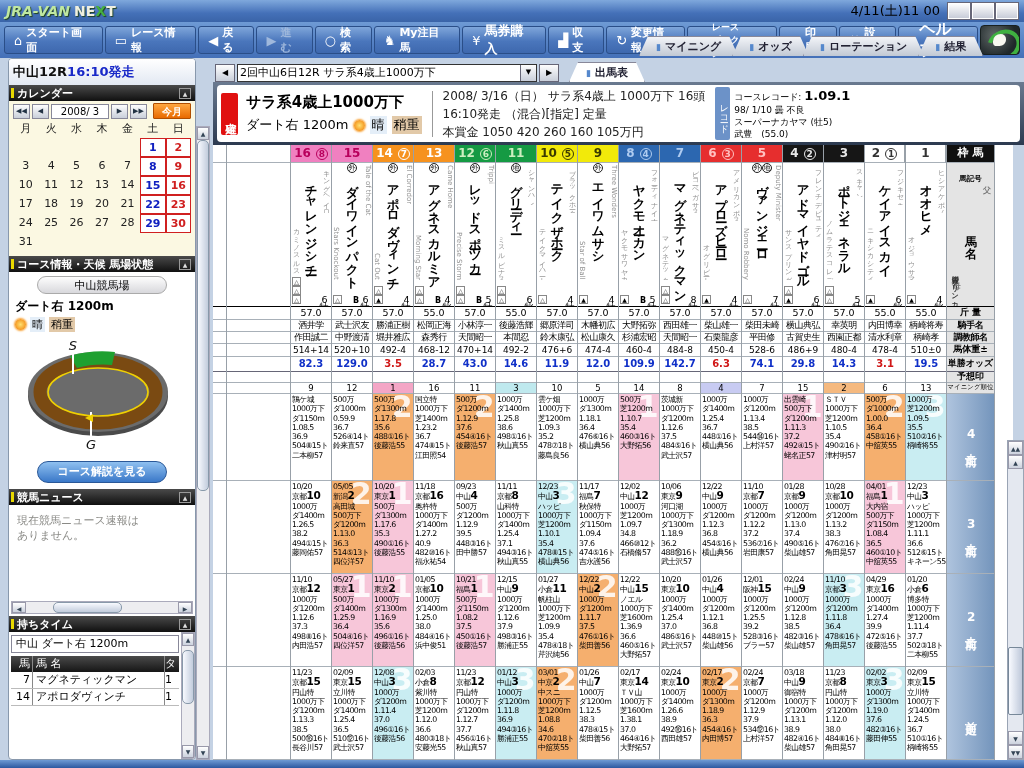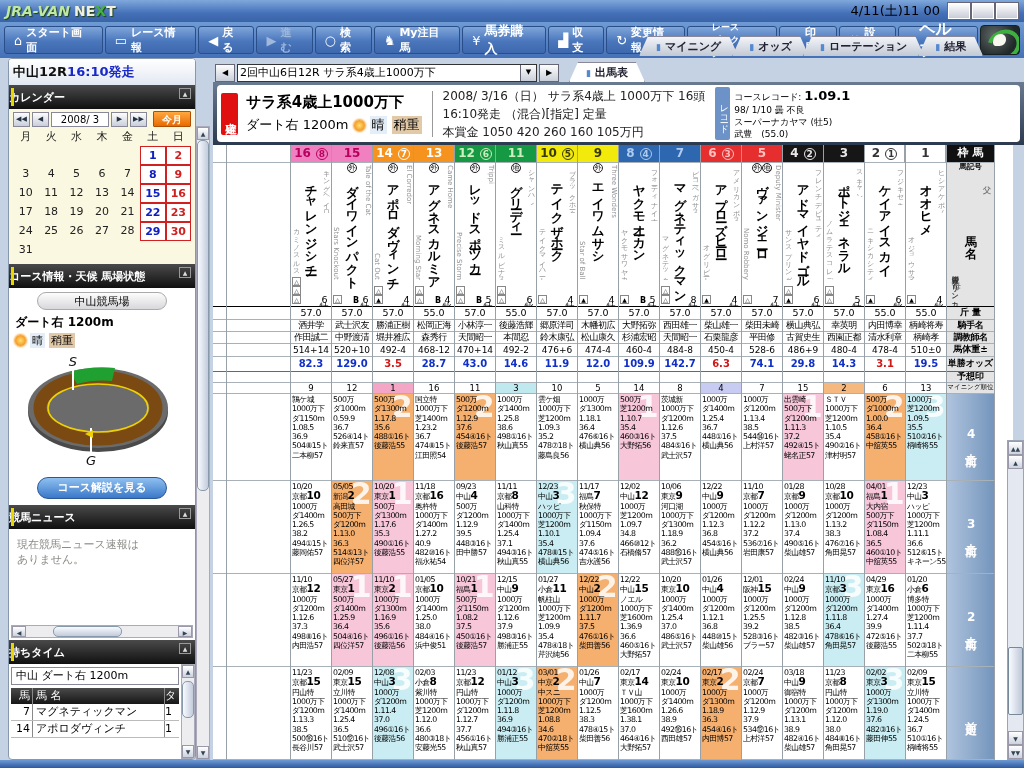--- a/index.html
+++ b/index.html
@@ -30,22 +30,22 @@
   
   .content { position:absolute; left:0; top:58px; width:100%; height:702px; background:#C4D2E4; display:flex; }
   
   .sidebar { width:188px; margin-left:8px; background:#fff; border:1px solid #8898AC; border-radius:4px; display:flex; flex-direction:column; overflow:hidden; }
   .sb-title { height:26px; display:flex; align-items:center; padding:0 4px; background:linear-gradient(180deg,#FFFFFF,#E2E8F2); position:relative; }
   .sb-title .t1 { font-size:13px; font-weight:bold; color:#111; }
   .sb-title .t2 { font-size:13px; font-weight:bold; color:#1828C8; }
   .sb-nav { position:absolute; right:2px; top:-11px; display:flex; gap:1px; }
   .sb-nav span { width:15px; height:11px; font-size:6px; line-height:10px; text-align:center; color:#345;
     background:linear-gradient(180deg,#F8FAFF,#C8D2E2); border:1px solid #78A; }
-  .shead { height:24px; background:linear-gradient(180deg,#4A4A4A,#101010); color:#fff; font-size:11px; font-weight:bold;
-    display:flex; align-items:center; position:relative; flex-shrink:0; }
+  .shead { height:16px; background:linear-gradient(180deg,#4A4A4A,#101010); color:#fff; font-size:11px; font-weight:bold;
+    display:flex; align-items:center; padding-left:8px; position:relative; flex-shrink:0; }
   .shead:before { content:""; position:absolute; left:2px; top:3px; bottom:3px; width:3px; background:#E8D800; }
   .shead .fold { position:absolute; right:4px; top:3px; width:12px; height:11px; border:1px solid #999; font-size:6px; line-height:10px; text-align:center; color:#ddd; }
   
   .cal { background:#FBF8E2; padding:2px 4px 4px; flex-shrink:0; }
   .cal-nav { display:flex; align-items:center; gap:2px; margin-bottom:2px; }
   .cal-btn { width:17px; height:15px; background:linear-gradient(180deg,#FDFDFD,#C9CFDA); border:1px solid #889; font-size:7px; line-height:13px; text-align:center; color:#234; }
   .cal-month { width:58px; height:15px; background:#fff; border:1px solid #889; font-size:10px; text-align:center; line-height:14px; }
   .cal-today { margin-left:auto; height:16px; padding:0 8px; background:linear-gradient(180deg,#FFA840,#E86A00); color:#fff;
     font-size:10px; font-weight:bold; border-radius:1px; line-height:15px; border:1px solid #B04E00; }
   .cal-grid { display:grid; grid-template-columns:repeat(7,1fr); }
@@ -144,21 +144,21 @@
   .r-race .ghost { position:absolute; right:1px; top:8px; font-size:30px; font-weight:bold; color:rgba(255,255,255,0.85); z-index:1; }
   
   .lab .rw { font-size:9px; font-weight:bold; line-height:1.1; display:flex; align-items:center; justify-content:center; }
   .lab .r-waku { background:#101010; color:#fff; font-size:11px; }
   .lab .r-name { background:#E4E4E4; }
   .lab .r-mn { font-size:6.5px; font-weight:normal; }
   .lab .r-race { background:linear-gradient(90deg,#AFC4DE,#7495BC); color:#fff; font-size:12px; font-weight:bold;
     display:flex; align-items:center; justify-content:center; text-align:center; padding:0; letter-spacing:2px; }
   .lab .r-race .vtxt { text-orientation:upright; }
   .lab-umamei { position:absolute; top:64px; left:50%; transform:translateX(-50%); font-size:12px; font-weight:bold; letter-spacing:3px; }
-  .lab-kigo { position:absolute; top:0; width:100%; text-align:center; font-size:7.5px; font-weight:bold; }
+  .lab-kigo { position:absolute; top:12px; width:100%; text-align:center; font-size:7.5px; font-weight:bold; }
   .lab-f { position:absolute; top:16px; right:4px; font-size:8px; color:#777; }
   .lab-m { position:absolute; bottom:30px; left:4px; font-size:8px; color:#777; }
   .lab-sei { position:absolute; bottom:2px; right:3px; font-size:8px; letter-spacing:1px; }
   .lab-kyk { position:absolute; bottom:2px; left:3px; font-size:7px; color:#333; letter-spacing:0; }
   .msb-fix { position:absolute; right:0; top:382px; bottom:0; width:17px; background:#E4E8F0; border:1px solid #9AA4B4; display:flex; flex-direction:column; }
   .msb-fix .ar { height:14px; flex-shrink:0; font-size:6px; text-align:center; line-height:13px; background:linear-gradient(180deg,#FFF,#CCD2DE); border:1px solid #99A; color:#345; }
   .msb-fix .tr { flex:1; position:relative; }
   .msb-fix .th { position:absolute; left:0; right:0; top:68%; height:26%; background:linear-gradient(90deg,#F8FAFF,#BEC8DA); border:1px solid #789; border-radius:2px; }
   .bottomstrip { position:absolute; left:0; bottom:0; width:100%; height:8px; background:linear-gradient(180deg,#6E9AD4,#2C58A0); }
 </style>

